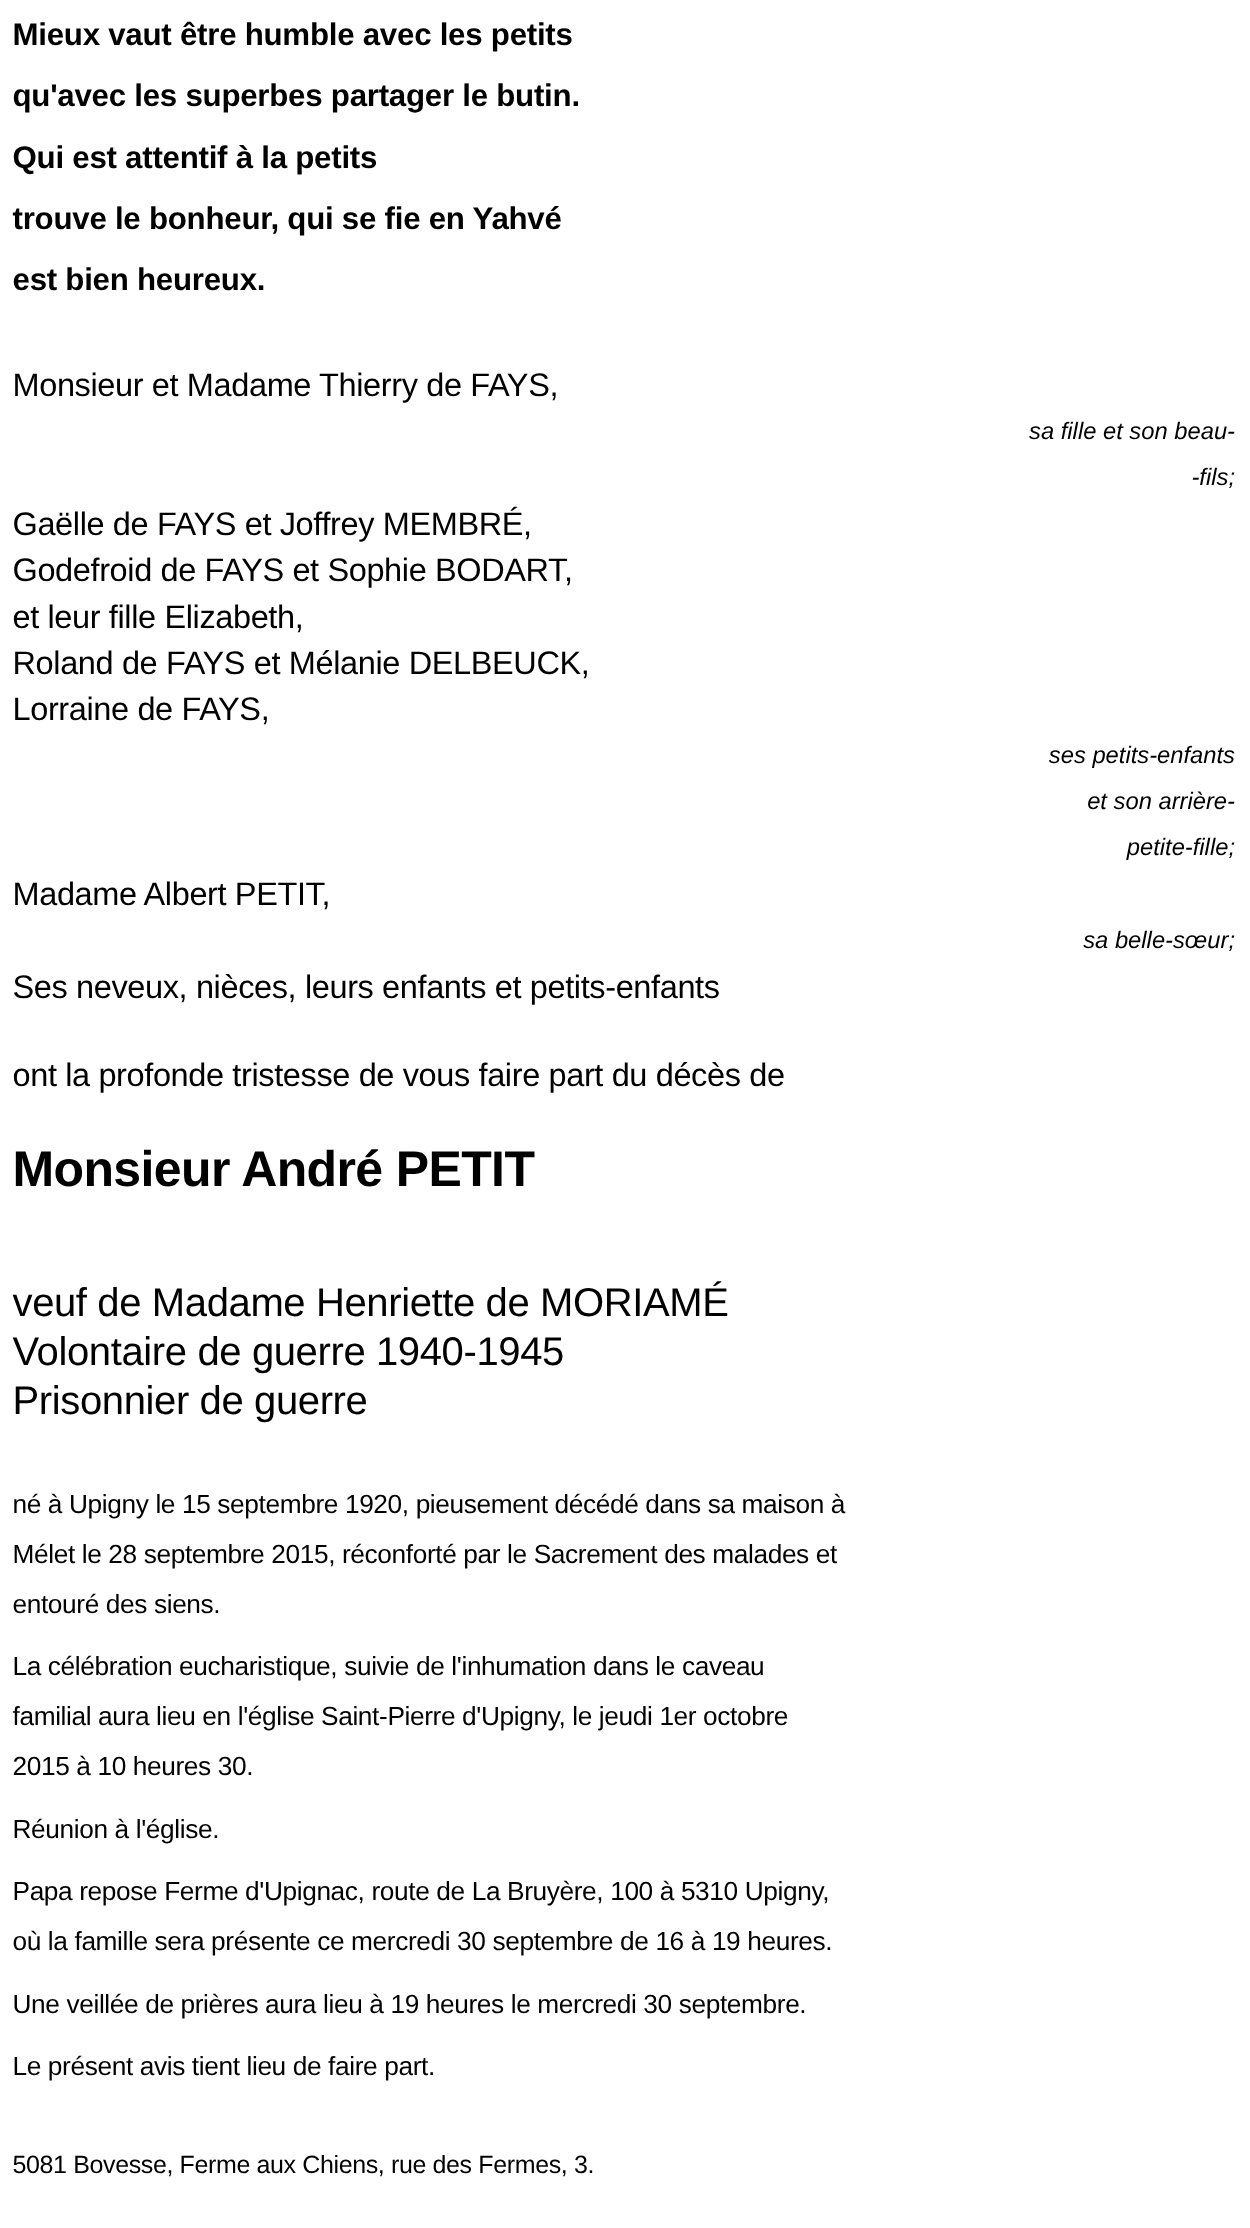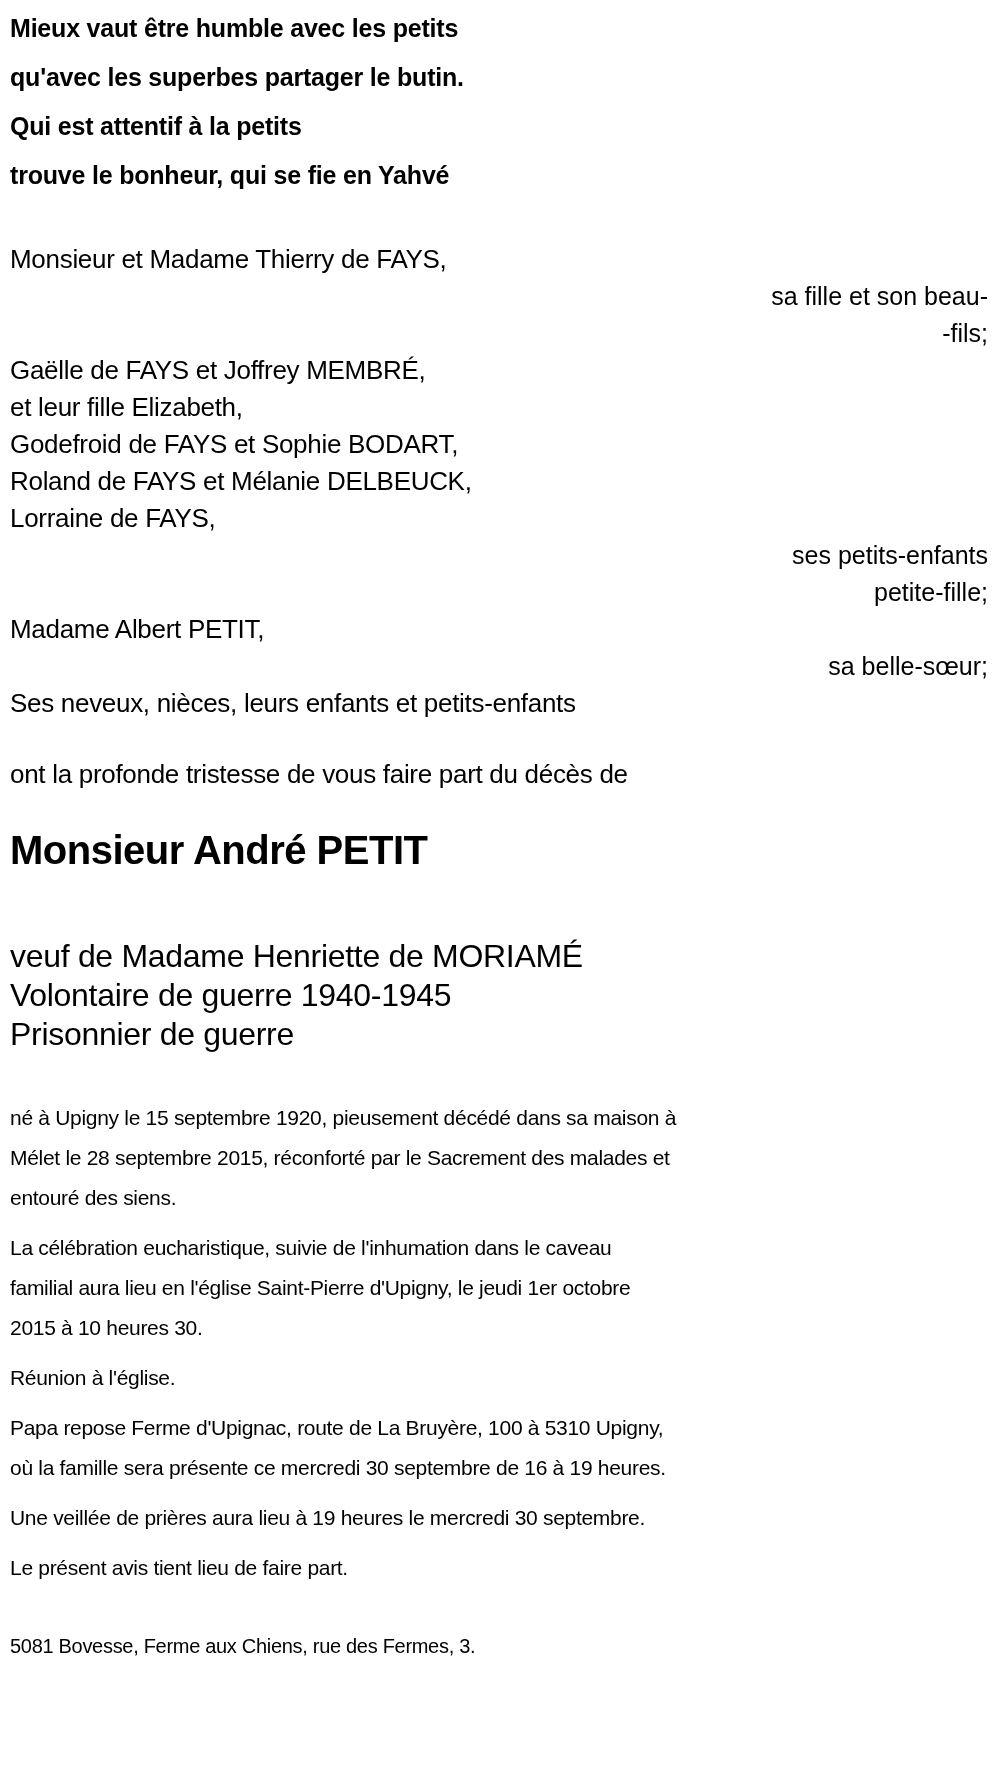--- a/index.html
+++ b/index.html
@@ -25,21 +25,22 @@
   }
 
   .mourners {
     margin-top: 41px;
     font-size: 26px;
     line-height: 37px;
     letter-spacing: -0.3px;
   }
   .mourner-line.relation {
     text-align: right;
-    font-size: 25px;
+    font-style: italic;
+    font-size: 19px;
     letter-spacing: 0;
   }
 
   .intro {
     margin-top: 32px;
     font-size: 26px;
     line-height: 40px;
     letter-spacing: -0.3px;
   }
 
@@ -77,32 +78,34 @@
 </head>
 <body>
 
 <div class="page">
 
   <div class="epigraph">
     <div class="line">Mieux vaut être humble avec les petits</div>
     <div class="line">qu'avec les superbes partager le butin.</div>
     <div class="line">Qui est attentif à la petits</div>
     <div class="line">trouve le bonheur, qui se fie en Yahvé</div>
+    <div class="line">est bien heureux.</div>
   </div>
 
   <div class="mourners">
     <div class="line mourner-line names">Monsieur et Madame Thierry de FAYS,</div>
     <div class="line mourner-line relation">sa fille et son beau-</div>
     <div class="line mourner-line relation">-fils;</div>
     <div class="line mourner-line names">Gaëlle de FAYS et Joffrey MEMBRÉ,</div>
+    <div class="line mourner-line names">Godefroid de FAYS et Sophie BODART,</div>
     <div class="line mourner-line names">et leur fille Elizabeth,</div>
-    <div class="line mourner-line names">Godefroid de FAYS et Sophie BODART,</div>
     <div class="line mourner-line names">Roland de FAYS et Mélanie DELBEUCK,</div>
     <div class="line mourner-line names">Lorraine de FAYS,</div>
     <div class="line mourner-line relation">ses petits-enfants</div>
+    <div class="line mourner-line relation">et son arrière-</div>
     <div class="line mourner-line relation">petite-fille;</div>
     <div class="line mourner-line names">Madame Albert PETIT,</div>
     <div class="line mourner-line relation">sa belle-sœur;</div>
     <div class="line mourner-line names">Ses neveux, nièces, leurs enfants et petits-enfants</div>
   </div>
 
   <div class="intro line">ont la profonde tristesse de vous faire part du décès de</div>
 
   <h1 class="deceased-name">Monsieur André PETIT</h1>
 

